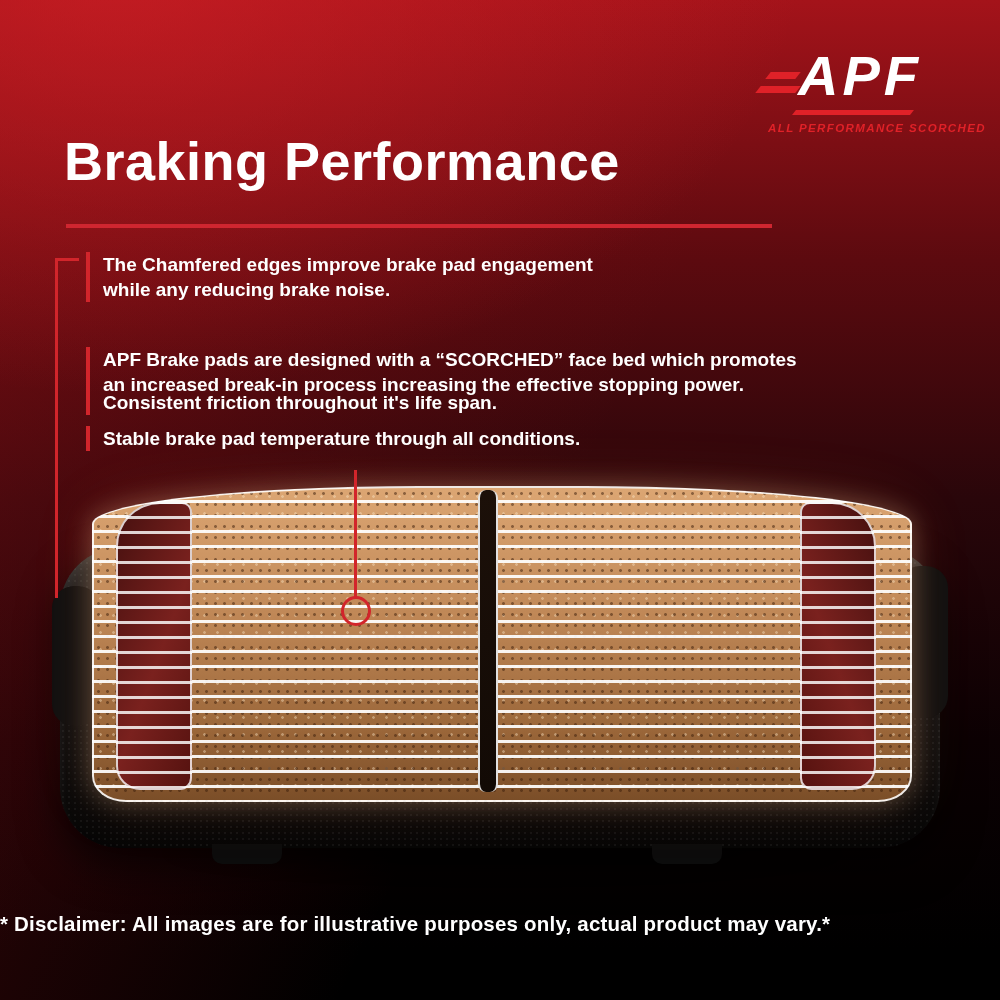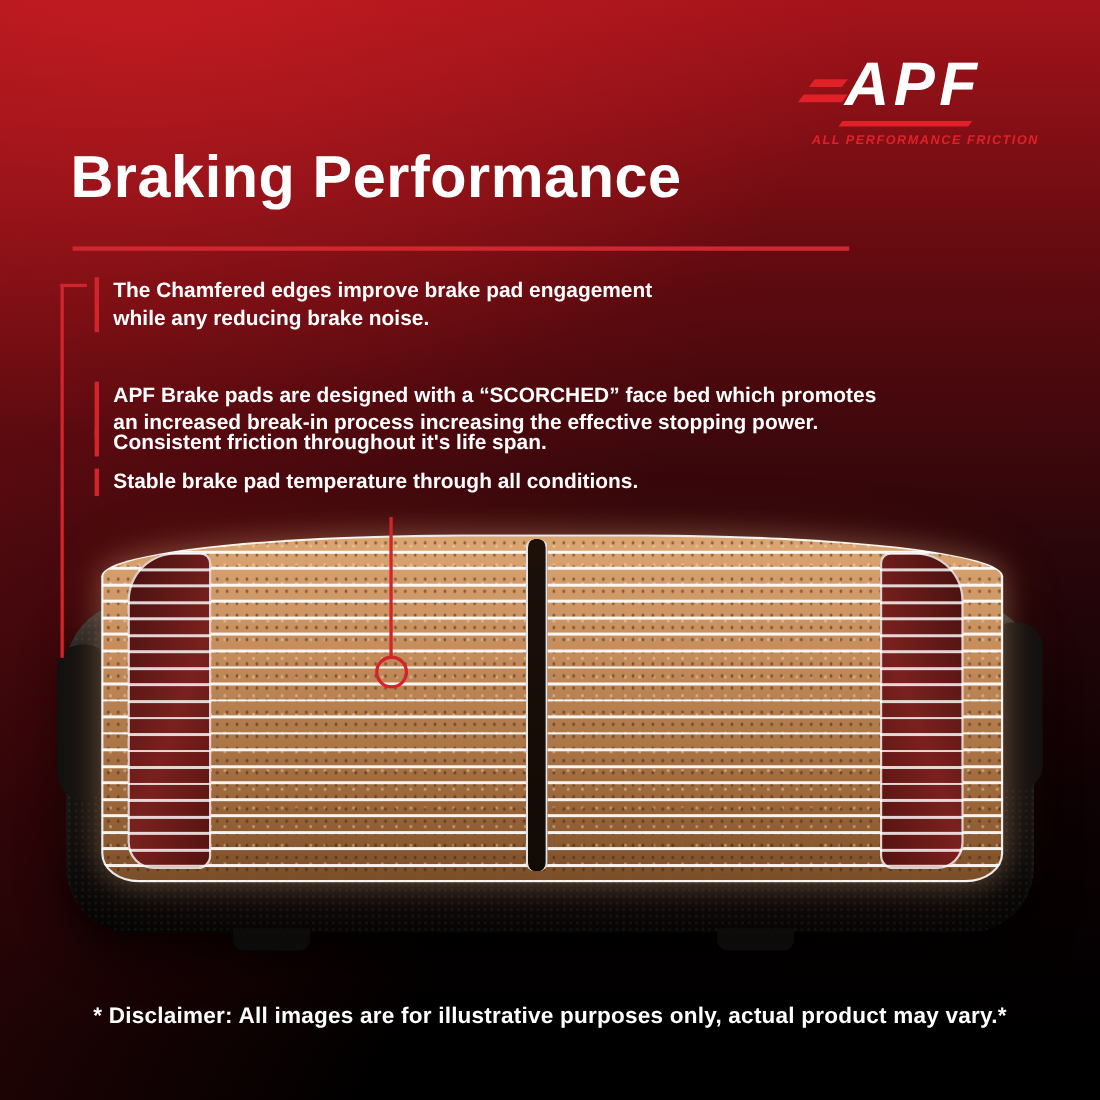--- a/index.html
+++ b/index.html
@@ -5,21 +5,21 @@
   html,body{margin:0;padding:0;background:#000;}
   .page{
     position:relative;width:1000px;height:1000px;overflow:hidden;
     font-family:"Liberation Sans","DejaVu Sans",sans-serif;
     background:
       radial-gradient(1100px 700px at 12% -4%, rgba(225,36,42,.55), transparent 62%),
       linear-gradient(115deg, rgba(150,16,22,.45) 0%, transparent 55%),
       linear-gradient(180deg,#a4131a 0%, #5c0a0f 26%, #29060a 50%, #0c0103 74%, #000 95%);
   }
   
-  .logo{position:absolute;left:730px;top:48px;width:210px;height:100px;}
+  .logo{position:absolute;left:760px;top:48px;width:210px;height:100px;}
   .logo-text{position:absolute;left:38px;top:0;font-size:56px;font-weight:700;font-style:italic;
     color:#fff;letter-spacing:4px;line-height:1;}
   .stripe{position:absolute;background:#e02128;transform:skewX(-38deg);}
   .stripe-a{left:8px;top:24px;width:30px;height:7px;}
   .stripe-b{left:-2px;top:38px;width:40px;height:7px;}
   .logo-swoosh{position:absolute;left:34px;top:62px;width:118px;height:5px;background:#e02128;transform:skewX(-38deg);}
   .logo-tagline{position:absolute;left:8px;top:74px;width:210px;font-size:11.5px;font-weight:700;
     font-style:italic;color:#e02128;letter-spacing:1.4px;white-space:nowrap;}
   
   .title{position:absolute;left:64px;top:130px;font-size:54px;font-weight:700;color:#fff;letter-spacing:.5px;}
@@ -70,34 +70,34 @@
   .zone-left{left:64px;border-radius:44px 10px 12px 24px;}
   .zone-right{left:748px;border-radius:10px 44px 24px 12px;
     background:
       repeating-linear-gradient(180deg, rgba(255,255,255,0) 0 12.5px, rgba(255,255,255,.82) 12.5px 15px),
       linear-gradient(250deg,#46100f 0%, #7a211e 55%, #55120f 100%);}
   .slot{position:absolute;left:426px;top:12px;width:16px;height:302px;
     background:linear-gradient(180deg,#1c1009,#120a05);
     border-left:2px solid rgba(255,255,255,.88);border-right:2px solid rgba(255,255,255,.88);
     border-radius:8px;}
   
-  .disclaimer{position:absolute;left:0;top:912px;width:1000px;text-align:center;
+  .disclaimer{position:absolute;left:0;top:912px;width:1000px;text-align:left;
     color:#fff;font-size:20.5px;font-weight:700;letter-spacing:.2px;}
 </style>
 </head>
 <body>
 
 <div class="page">
 
   <div class="logo">
     <div class="stripe stripe-a"></div>
     <div class="stripe stripe-b"></div>
     <div class="logo-text">APF</div>
     <div class="logo-swoosh"></div>
-    <div class="logo-tagline">ALL PERFORMANCE FRICTION</div>
+    <div class="logo-tagline">ALL PERFORMANCE SCORCHED</div>
   </div>
 
   <div class="title">Braking Performance</div>
   <div class="title-rule"></div>
 
   <div class="bullet b1">The Chamfered edges improve brake pad engagement while any reducing brake noise.</div>
   <div class="bullet b2">APF Brake pads are designed with a “SCORCHED” face bed which promotes an increased break-in process increasing the effective stopping power.</div>
   <div class="bullet b3">Consistent friction throughout it's life span.</div>
   <div class="bullet b4">Stable brake pad temperature through all conditions.</div>
 

